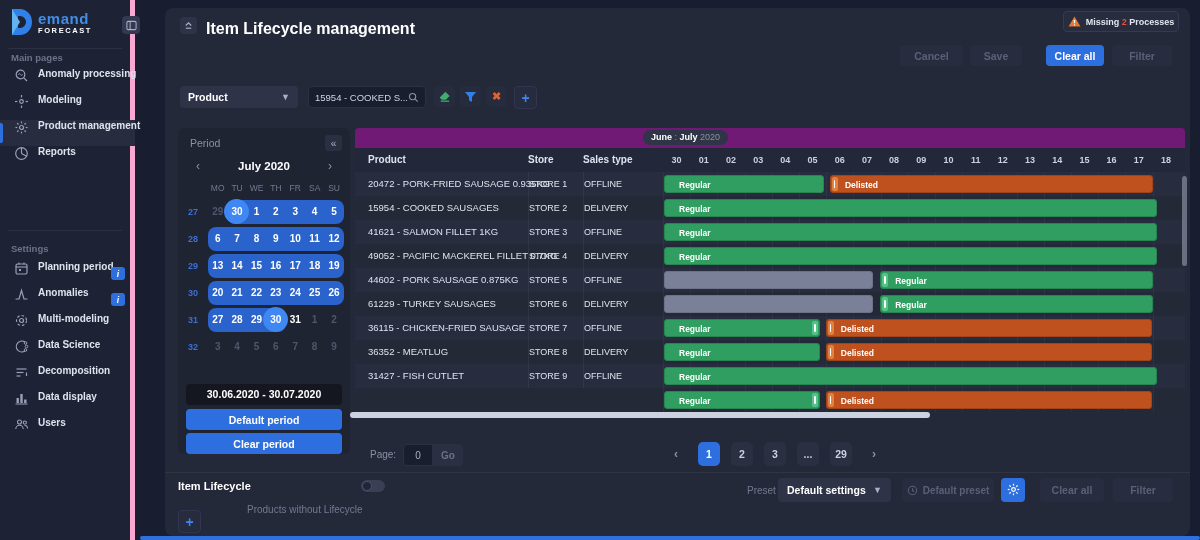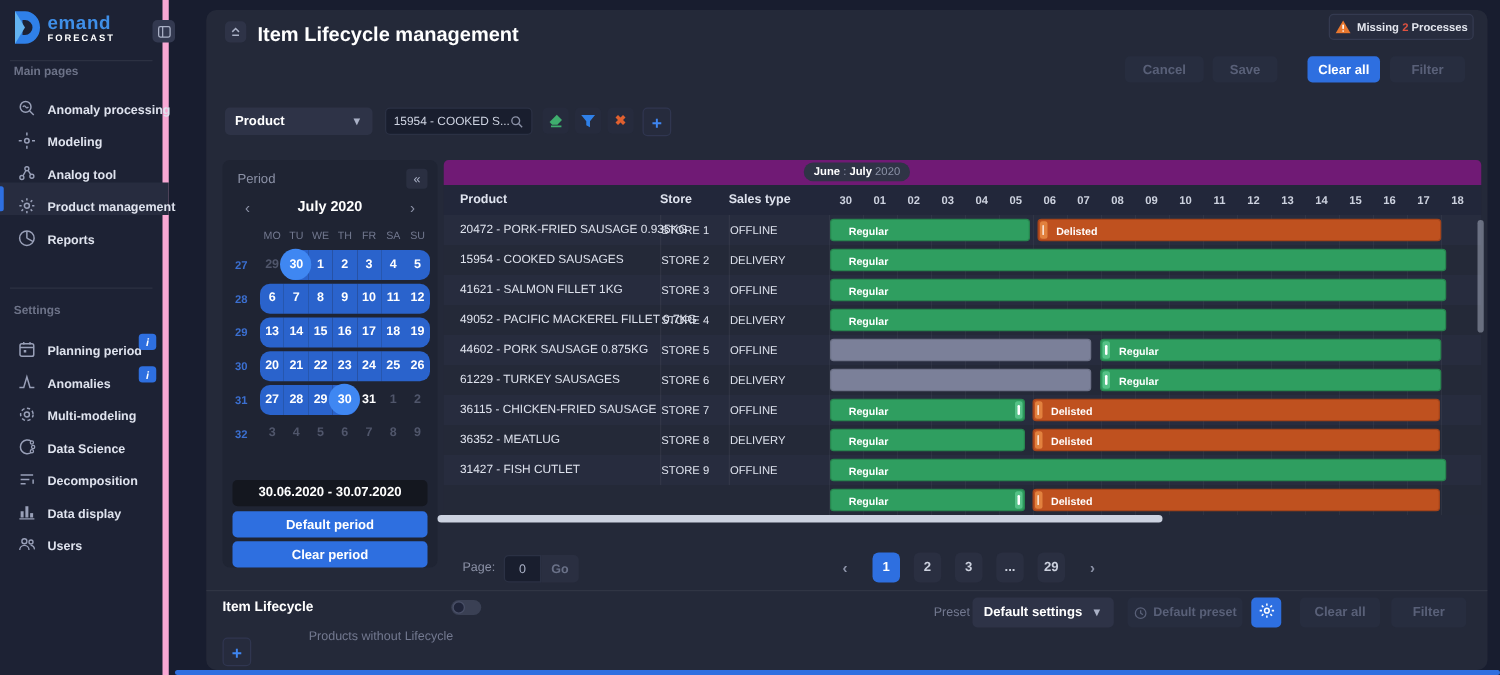--- a/index.html
+++ b/index.html
@@ -7,21 +7,21 @@
   body { font-family:"Liberation Sans", sans-serif; background:#141829; color:#e6e9f2; position:relative; }
 
   
   .sidebar { position:absolute; left:0; top:0; width:135px; height:540px; background:#1d2234; border-right:5px solid #f9a8d4; z-index:5; }
   .brand { position:absolute; left:10px; top:8px; display:flex; align-items:center; gap:4px; }
   .brand-d { width:24px; height:30px; }
   .brand-txt .nm { color:#3f8fe8; font-size:15px; font-weight:bold; letter-spacing:.5px; line-height:15px; }
   .brand-txt .sub { color:#ffffff; font-size:7.5px; font-weight:bold; letter-spacing:1.6px; line-height:10px; }
   .side-sec { position:absolute; left:11px; font-size:9.5px; color:#6d7388; font-weight:bold; }
   .side-list { position:absolute; left:0; width:135px; }
-  .side-item { position:relative; height:26px; display:flex; align-items:flex-end; gap:9px; padding-left:14px; cursor:pointer; }
+  .side-item { position:relative; height:26px; display:flex; align-items:flex-start; gap:9px; padding-left:14px; cursor:pointer; }
   .side-item .lbl { font-size:10px; font-weight:bold; color:#dfe3ee; white-space:nowrap; }
   .side-item.active { background:#272c3f; }
   .side-item.active::before { content:""; position:absolute; left:0; top:3px; bottom:3px; width:3px; background:#2e6fe0; border-radius:0 2px 2px 0; }
   .side-item svg { flex:0 0 15px; }
   .ibadge { position:absolute; right:10px; top:6px; width:14px; height:13px; background:#2e6fe0; border-radius:3px; color:#fff; font-size:8.5px; font-weight:bold; font-style:italic; display:flex; align-items:center; justify-content:center; }
   .side-div { position:absolute; left:8px; right:8px; height:1px; background:rgba(255,255,255,.07); }
   .sidebar-toggle { position:absolute; left:122px; top:16px; width:18px; height:18px; background:#333950; border:none; border-radius:4px; z-index:9; display:flex; align-items:center; justify-content:center; cursor:pointer; }
 
   
   .main { position:absolute; left:135px; top:0; width:1065px; height:540px; background:#181d2f; }
@@ -162,32 +162,20 @@
           <circle cx="7.5" cy="7.5" r="1.8" fill="none" stroke="#99a0b8" stroke-width="1.2"></circle>
           <g stroke="#99a0b8" stroke-width="1.2">
             <line x1="7.5" y1="1" x2="7.5" y2="3.4"></line>
             <line x1="7.5" y1="11.6" x2="7.5" y2="14"></line>
             <line x1="1" y1="7.5" x2="3.4" y2="7.5"></line>
             <line x1="11.6" y1="7.5" x2="14" y2="7.5"></line>
           </g>
         </svg>
         <span class="lbl">Modeling</span>
       </div>
-      <div class="side-item">
-        <svg width="15" height="15" viewBox="0 0 15 15">
-          <g fill="none" stroke="#99a0b8" stroke-width="1.1">
-            <circle cx="3.5" cy="11" r="1.6"></circle>
-            <circle cx="7.5" cy="4" r="1.6"></circle>
-            <circle cx="11.5" cy="10" r="1.6"></circle>
-            <line x1="4.4" y1="9.7" x2="6.7" y2="5.4"></line>
-            <line x1="8.4" y1="5.3" x2="10.7" y2="8.8"></line>
-          </g>
-        </svg>
-        <span class="lbl">Analog tool</span>
-      </div>
       <div class="side-item active">
         <svg width="15" height="15" viewBox="0 0 15 15">
           <circle cx="7.5" cy="7.5" r="2" fill="none" stroke="#99a0b8" stroke-width="1.2"></circle>
           <g stroke="#99a0b8" stroke-width="1.2">
             <line x1="7.5" y1="1.5" x2="7.5" y2="3.3"></line>
             <line x1="7.5" y1="11.7" x2="7.5" y2="13.5"></line>
             <line x1="1.5" y1="7.5" x2="3.3" y2="7.5"></line>
             <line x1="11.7" y1="7.5" x2="13.5" y2="7.5"></line>
             <line x1="3.2" y1="3.2" x2="4.5" y2="4.5"></line>
             <line x1="10.5" y1="10.5" x2="11.8" y2="11.8"></line>

